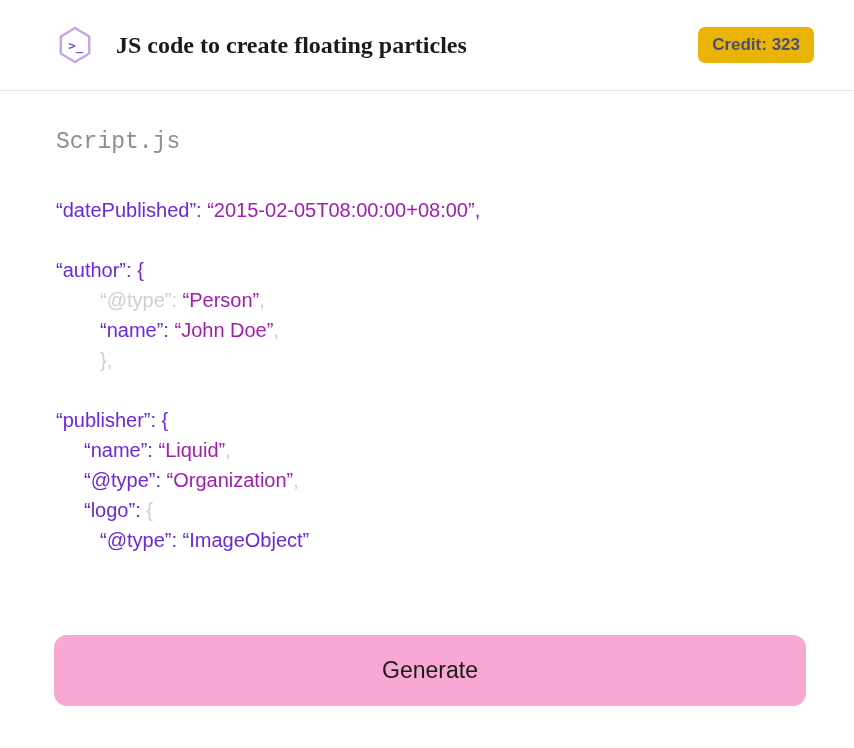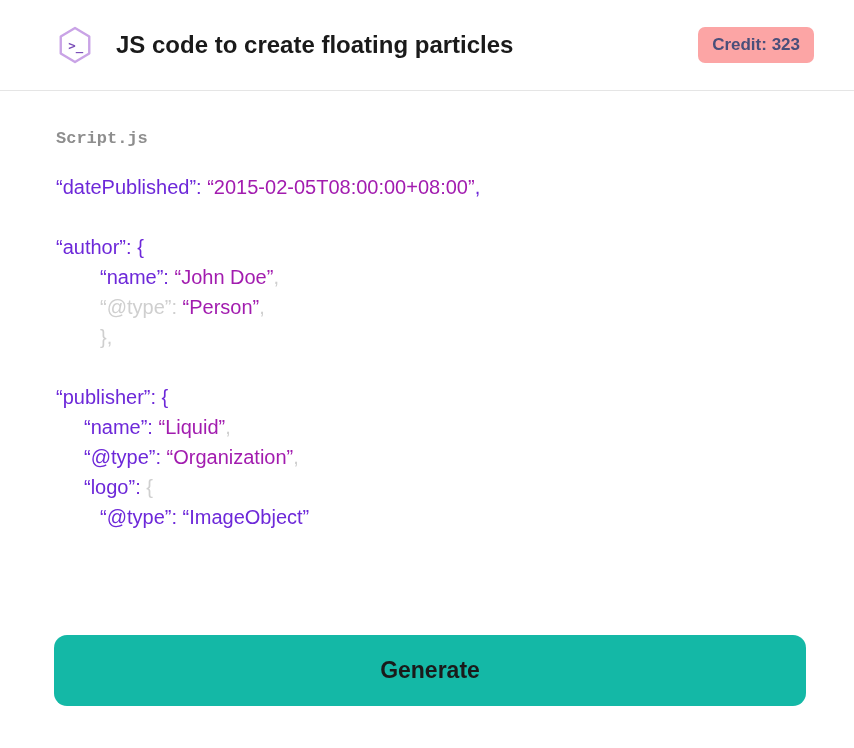--- a/index.html
+++ b/index.html
@@ -31,43 +31,43 @@
       height: 38px;
       display: flex;
       align-items: center;
       justify-content: center;
     }
     .logo svg {
       width: 38px;
       height: 38px;
     }
     .title {
-      font-family: Liberation Sans, sans-serif;
+      font-family: Liberation Serif, serif;
       font-size: 24px;
       font-weight: 700;
       color: #1a1a1a;
       letter-spacing: 0;
     }
     .credit-badge {
-      background: #fca5a5;
+      background: #eab308;
       color: #4a4f7a;
       font-size: 17px;
       font-weight: 600;
       padding: 8px 14px;
       border-radius: 7px;
     }
     .content {
       padding: 38px 56px 0 56px;
     }
     .filename {
       font-family: "Menlo", "Consolas", "Courier New", monospace;
-      font-size: 17px;
-      font-weight: 700;
+      font-size: 23px;
+      font-weight: 400;
       color: #8e8e8e;
-      margin-bottom: 24px;
+      margin-bottom: 40px;
     }
     .code-area {
       font-family: -apple-system, BlinkMacSystemFont, "Segoe UI", Helvetica, Arial, sans-serif;
       font-size: 20px;
       line-height: 1.5;
       color: #1a1a1a;
     }
     .code-area .line {
       white-space: pre;
     }
@@ -76,26 +76,26 @@
     .pl-3 { padding-left: 44px; }
     .key { color: #6d28d9; }
     .link { color: #a21caf; }
     .faded { color: #cfcfcf; }
     .spacer { height: 30px; }
     .generate-btn {
       position: absolute;
       left: 54px;
       right: 48px;
       bottom: 42px;
-      background: #14b8a6;
+      background: #f9a8d4;
       border: none;
       border-radius: 13px;
       padding: 22px 16px;
       font-size: 23px;
-      font-weight: 700;
+      font-weight: 400;
       color: #1a1a1a;
       cursor: pointer;
       text-align: center;
     }
   </style>
 </head>
 <body>
 
 <div class="header">
   <div class="header-left">
@@ -110,22 +110,22 @@
   <div class="credit-badge">Credit: 323</div>
 </div>
 
 <div class="content">
   <div class="filename">Script.js</div>
 
   <div class="code-area">
     <div class="line"><span class="key">“datePublished”: </span><span class="link">“2015-02-05T08:00:00+08:00”</span><span class="key">,</span></div>
     <div class="spacer"></div>
     <div class="line"><span class="key">“author”: {</span></div>
+    <div class="line pl-1"><span class="faded">“@type”: </span><span class="link">“Person”</span><span class="faded">,</span></div>
     <div class="line pl-1"><span class="key">“name”: </span><span class="link">“John Doe”</span><span class="faded">,</span></div>
-    <div class="line pl-1"><span class="faded">“@type”: </span><span class="link">“Person”</span><span class="faded">,</span></div>
     <div class="line pl-1"><span class="faded">},</span></div>
     <div class="spacer"></div>
     <div class="line"><span class="key">“publisher”: {</span></div>
     <div class="line pl-2"><span class="key">“name”: </span><span class="link">“Liquid”</span><span class="faded">,</span></div>
     <div class="line pl-2"><span class="key">“@type”: </span><span class="link">“Organization”</span><span class="faded">,</span></div>
     <div class="line pl-2"><span class="key">“logo”: </span><span class="faded">{</span></div>
     <div class="line pl-3"><span class="key">“@type”: “ImageObject”</span></div>
   </div>
 </div>
 

